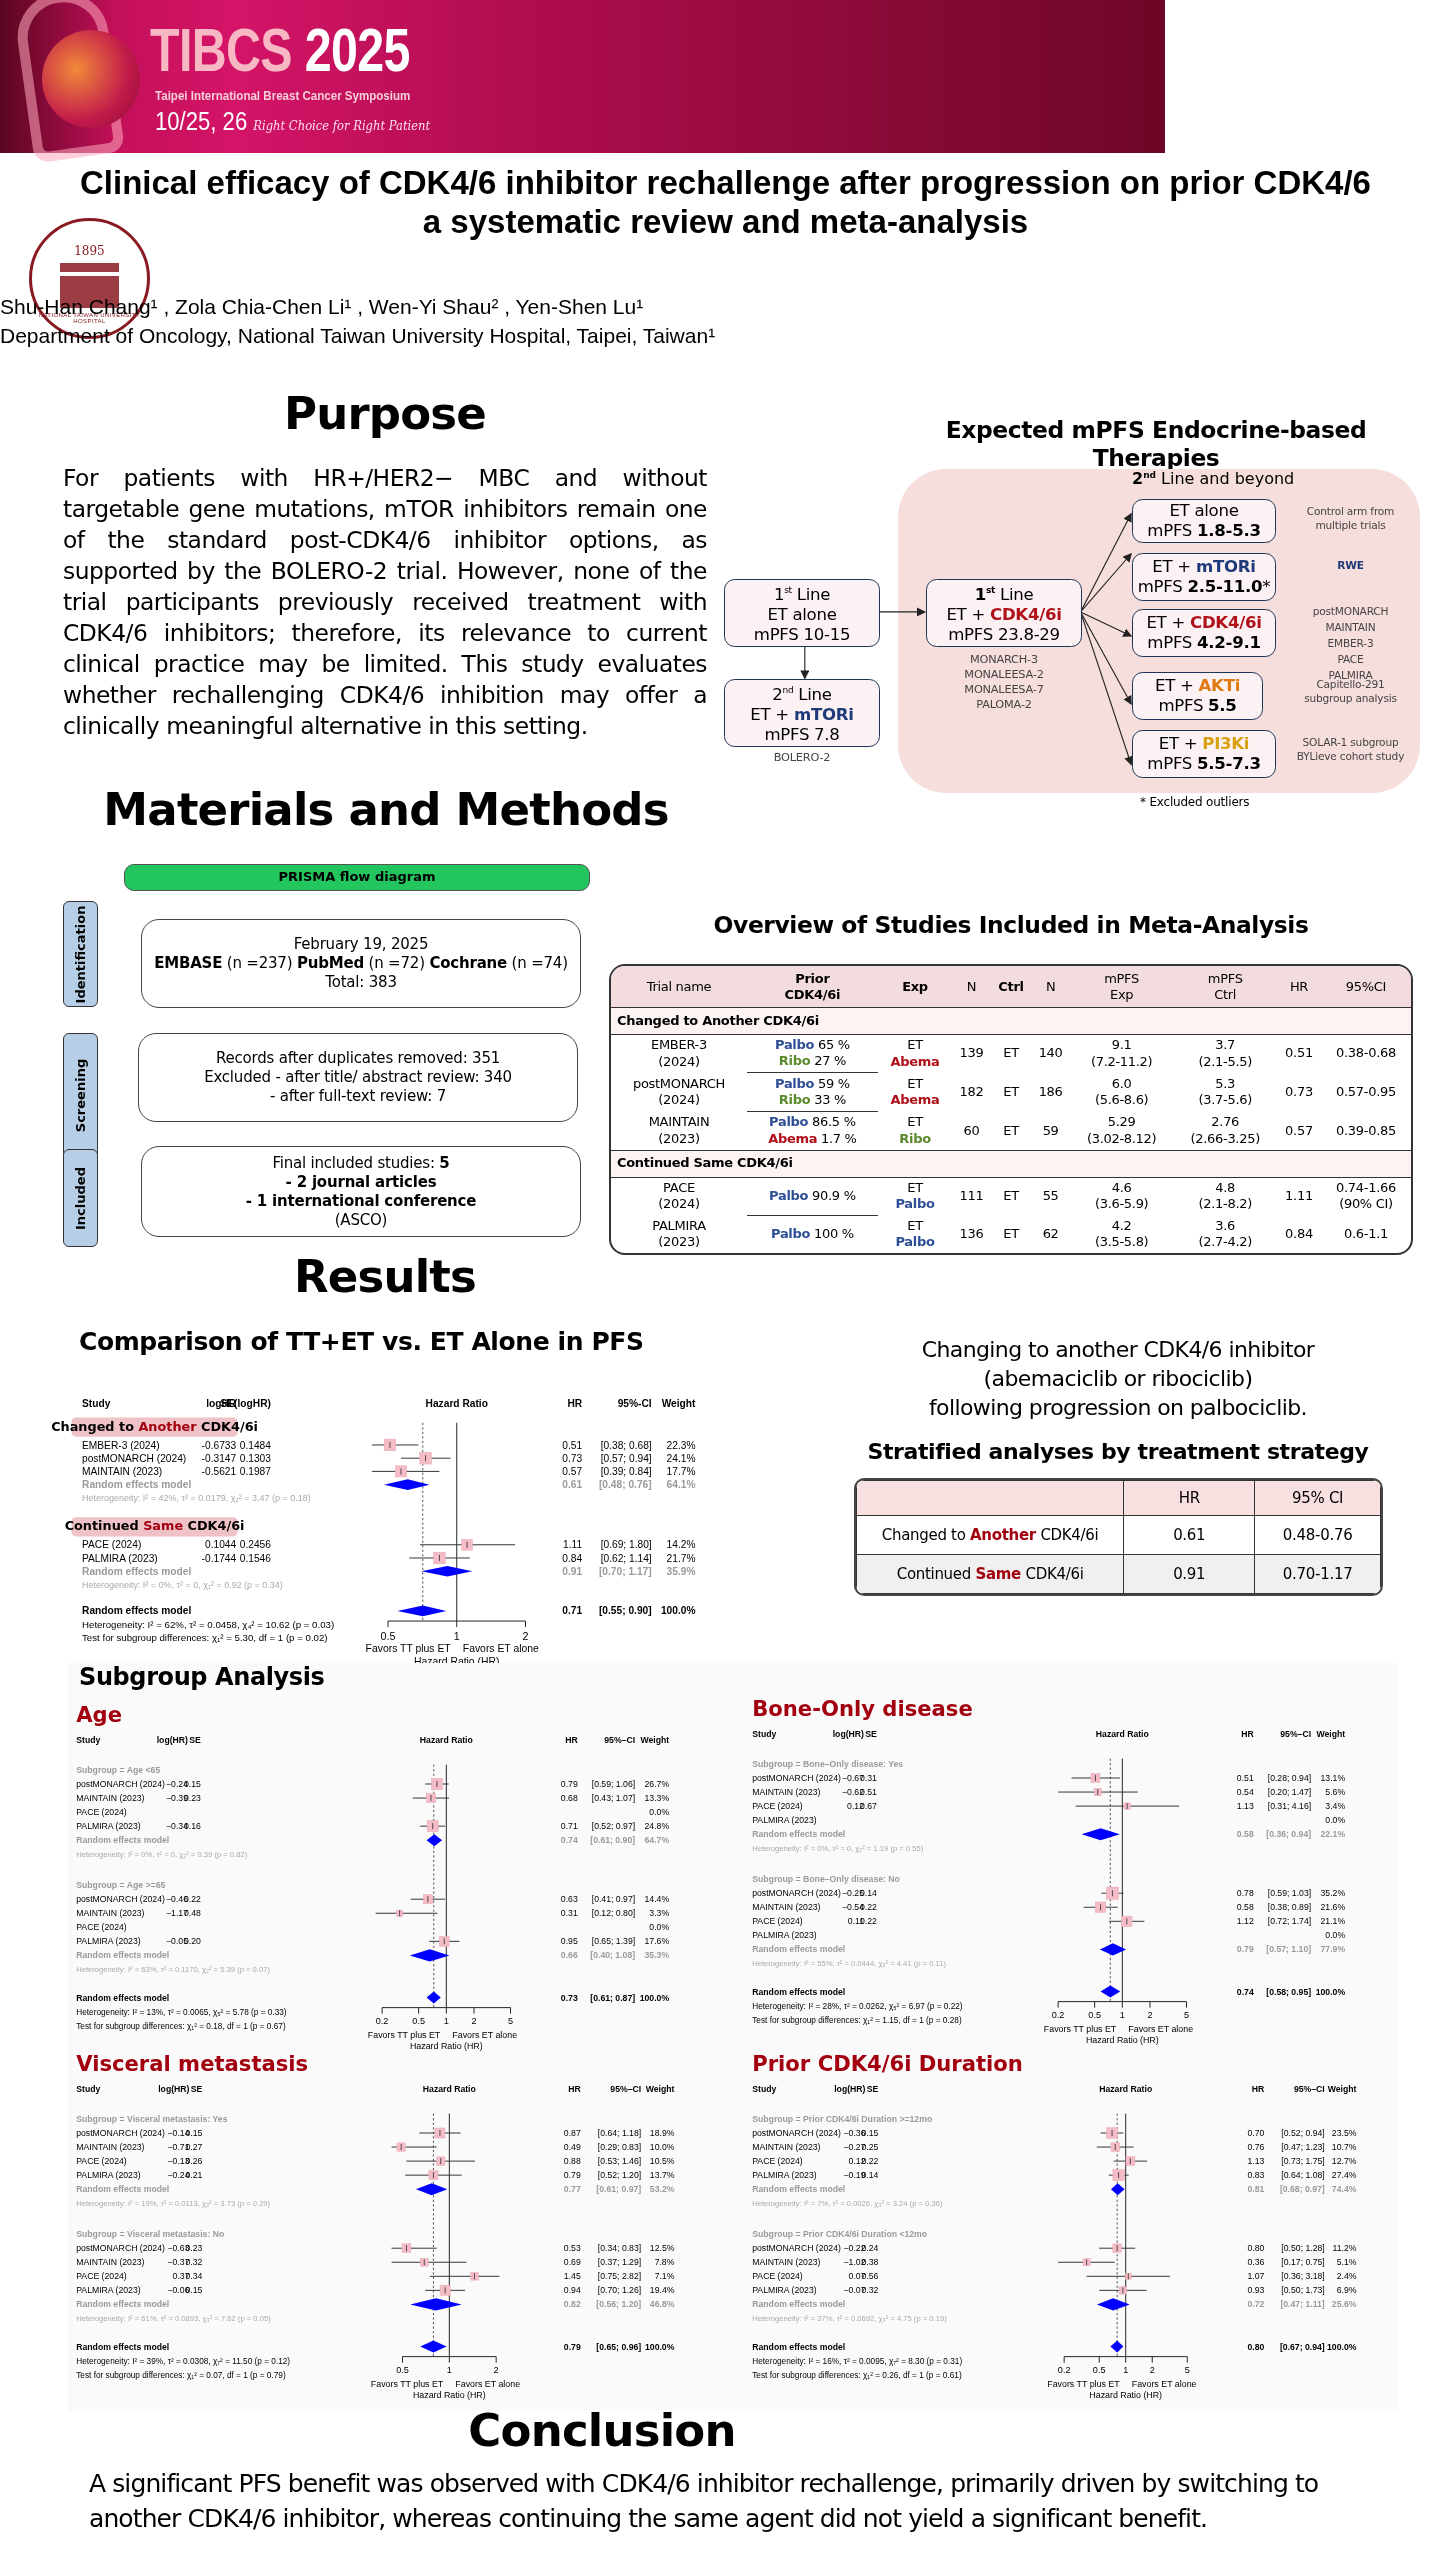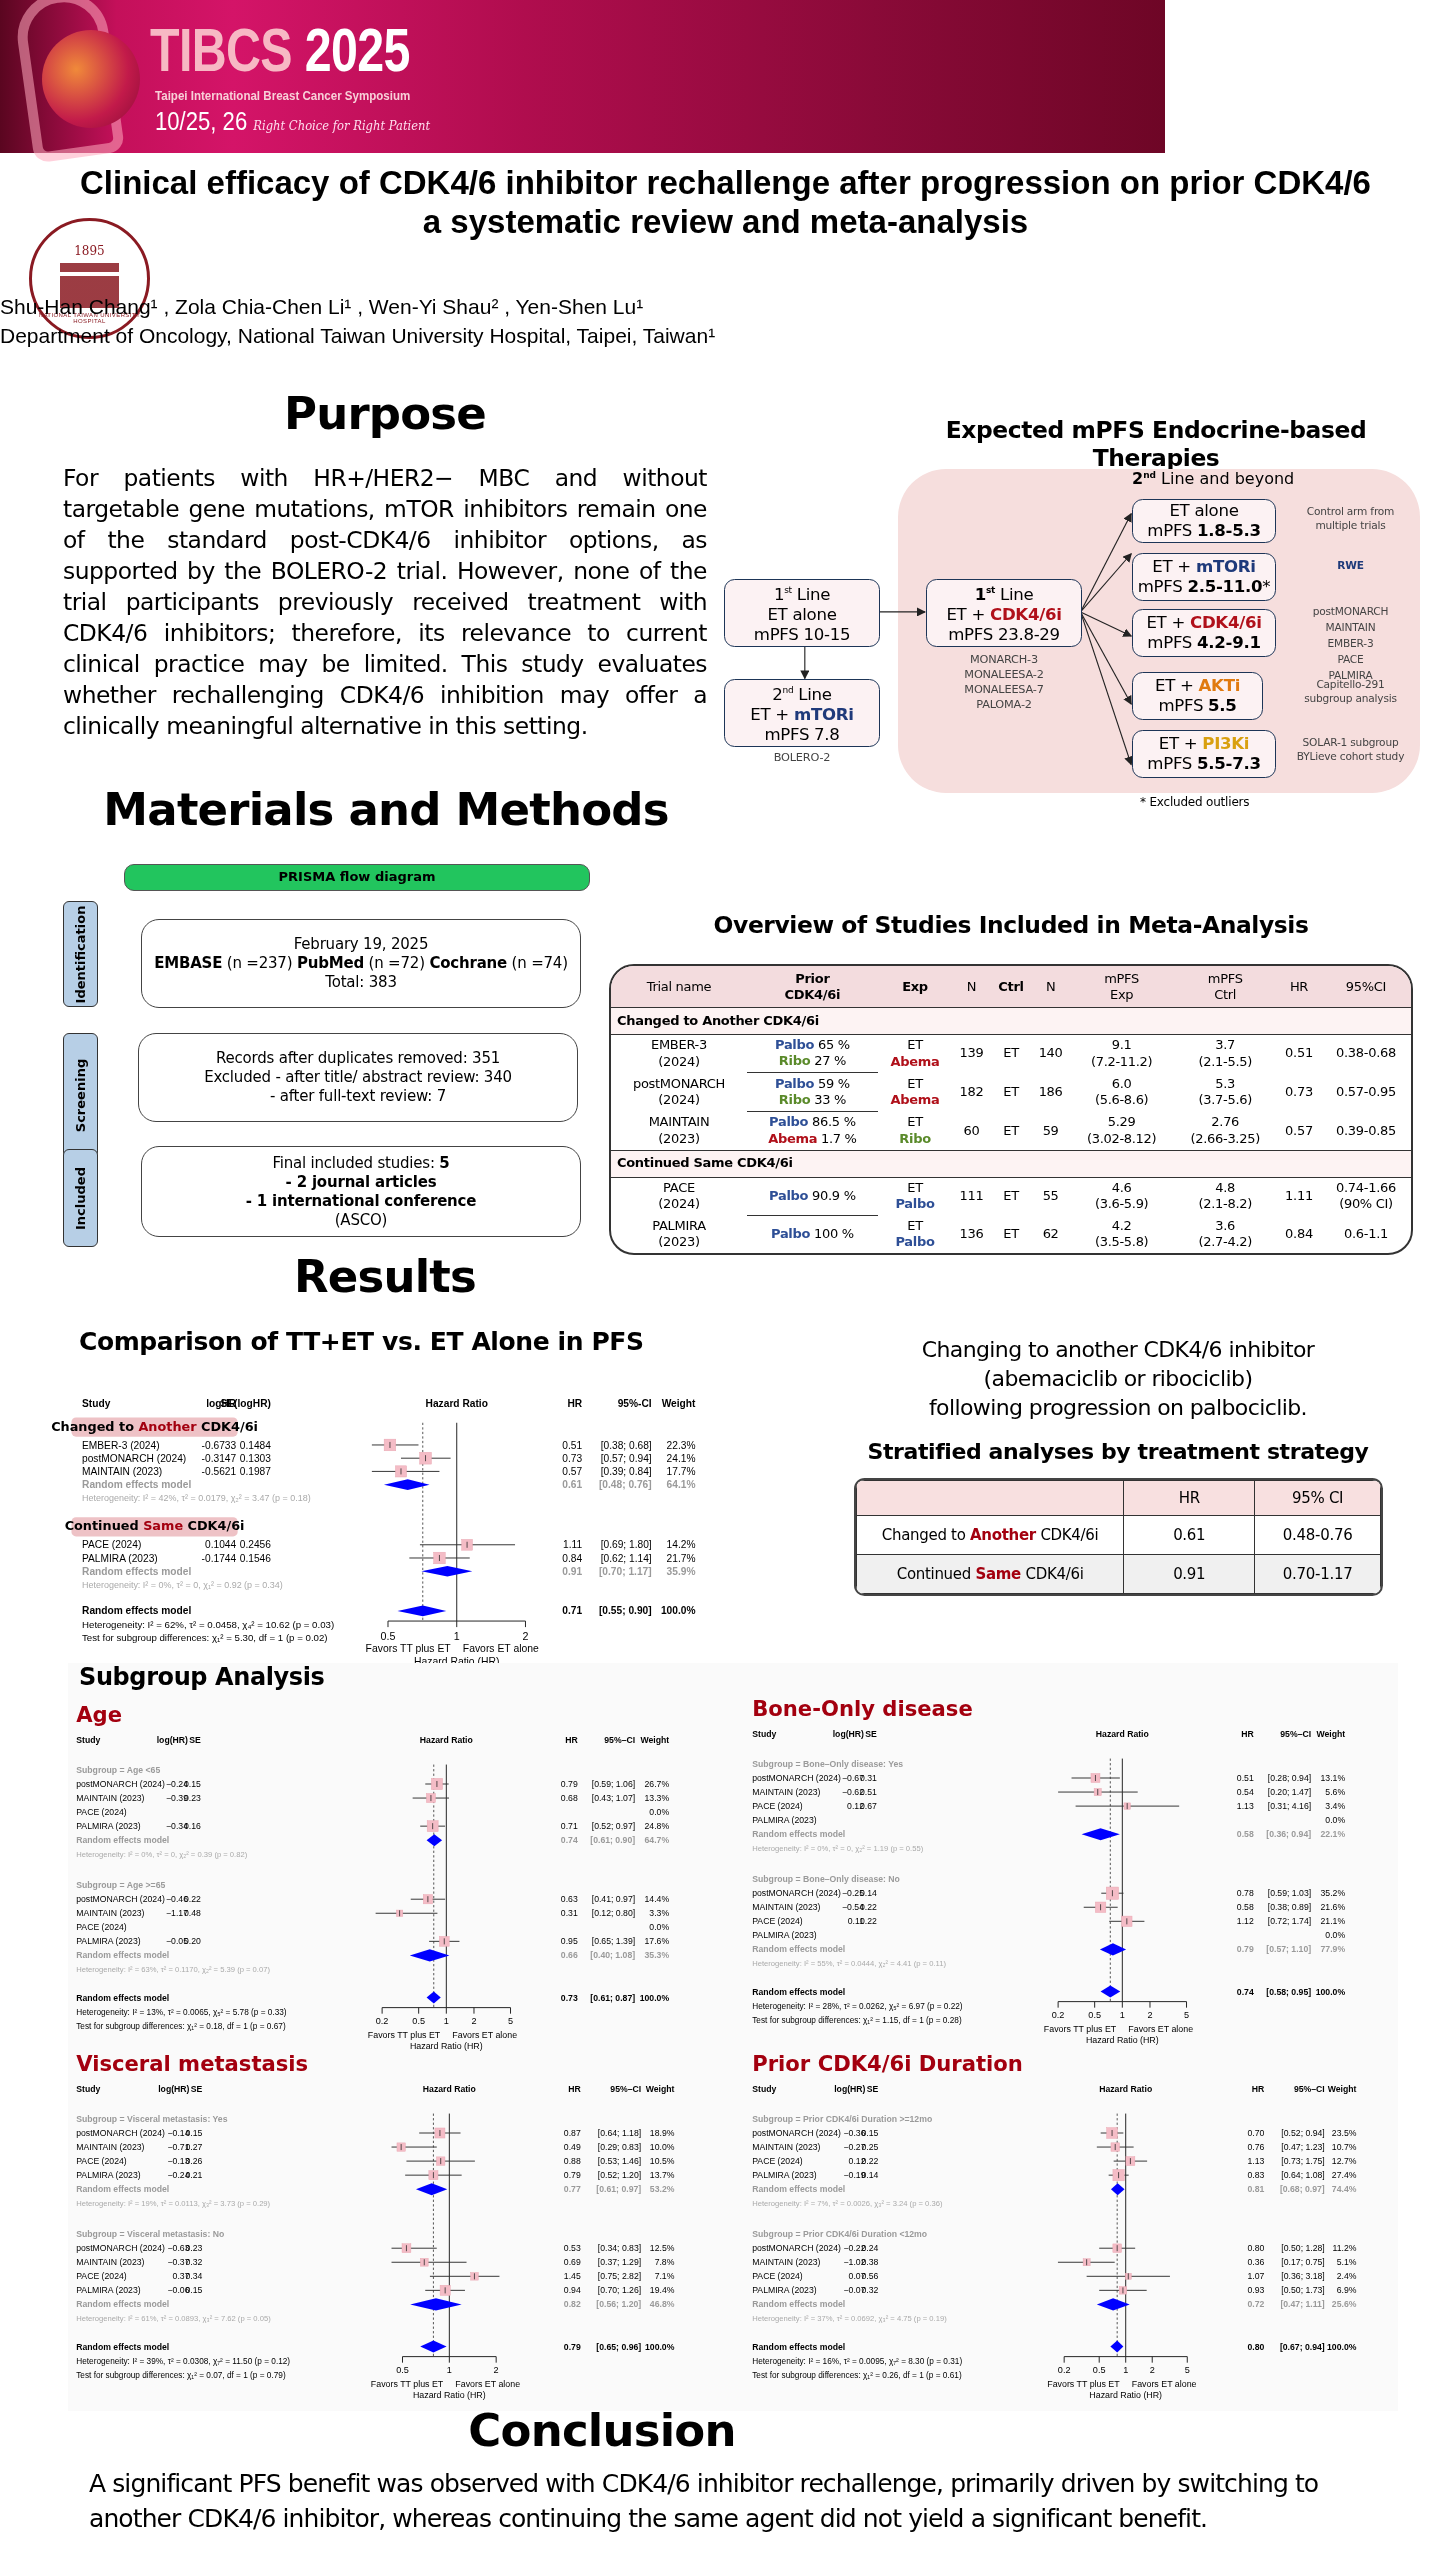--- a/index.html
+++ b/index.html
@@ -37,21 +37,21 @@
 .c-orange{color:#e07a10;font-weight:bold}
 .c-yellow{color:#d9a010;font-weight:bold}
 .c-green{color:#5a8a2a;font-weight:bold}
 .c-palbo{color:#2e4f96;font-weight:bold}
 
 #prisma-head{left:124px;top:864px;width:466px;height:27px;background:#22c55e;border:1.5px solid #555;border-radius:10px;text-align:center;font-weight:bold;font-size:13px;line-height:24px;font-family:"DejaVu Sans",sans-serif}
 .ptab{position:absolute;left:63px;width:35px;background:#b7cfe6;border:1.5px solid #333;border-radius:6px;display:flex;align-items:center;justify-content:center}
 .ptab span{transform:rotate(-90deg);font-weight:bold;font-size:13px;white-space:nowrap;font-family:"DejaVu Sans",sans-serif}
 .pbox{position:absolute;border:1.5px solid #444;border-radius:18px;text-align:center;font-size:15px;line-height:19px;display:flex;flex-direction:column;justify-content:center;font-family:"DejaVu Sans",sans-serif;letter-spacing:-0.2px}
 
-#ovtable{left:609px;top:964px;width:804px;border:2.3px solid #333;border-radius:25px;overflow:hidden;font-family:"DejaVu Sans",sans-serif;font-size:13px;letter-spacing:-0.3px}
+#ovtable{left:609px;top:964px;width:804px;border:2.3px solid #333;border-radius:16px;overflow:hidden;font-family:"DejaVu Sans",sans-serif;font-size:13px;letter-spacing:-0.3px}
 #ovtable table{border-collapse:collapse;width:100%}
 #ovtable th{background:#f3dcde;font-weight:normal;padding:4.5px 1.5px;line-height:16px;border-bottom:1.5px solid #333}
 #ovtable td{text-align:center;padding:2.3px 1.5px;line-height:16.6px}
 #ovtable tr.grp td{text-align:left;font-weight:bold;background:#fdf3f3;padding:4.5px 6px;border-bottom:1.5px solid #333;border-top:1.5px solid #333}
 #ovtable td.sep{border-bottom:1.1px solid #333}
 
 #stratwrap{left:854px;top:1478px;width:529px;border:2.3px solid #444;border-radius:10.6px;overflow:hidden;font-family:"DejaVu Sans",sans-serif;font-size:15px;letter-spacing:-0.3px}
 #stratwrap table{border-collapse:collapse;width:100%}
 #stratwrap td,#stratwrap th{border:1.1px solid #333;text-align:center;height:39px;font-weight:normal}
 #stratwrap th{background:#f8e0e0;height:35px}

